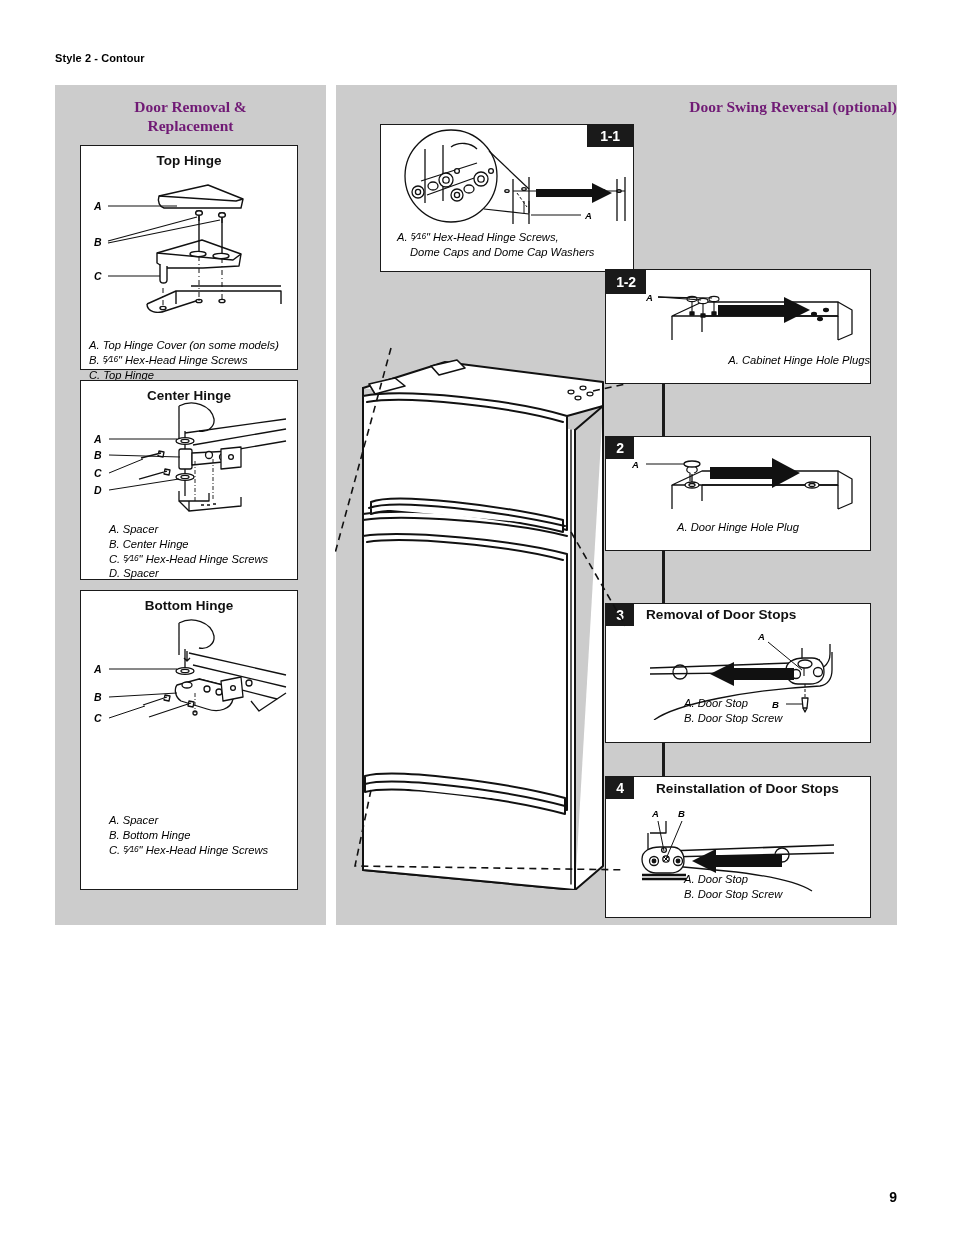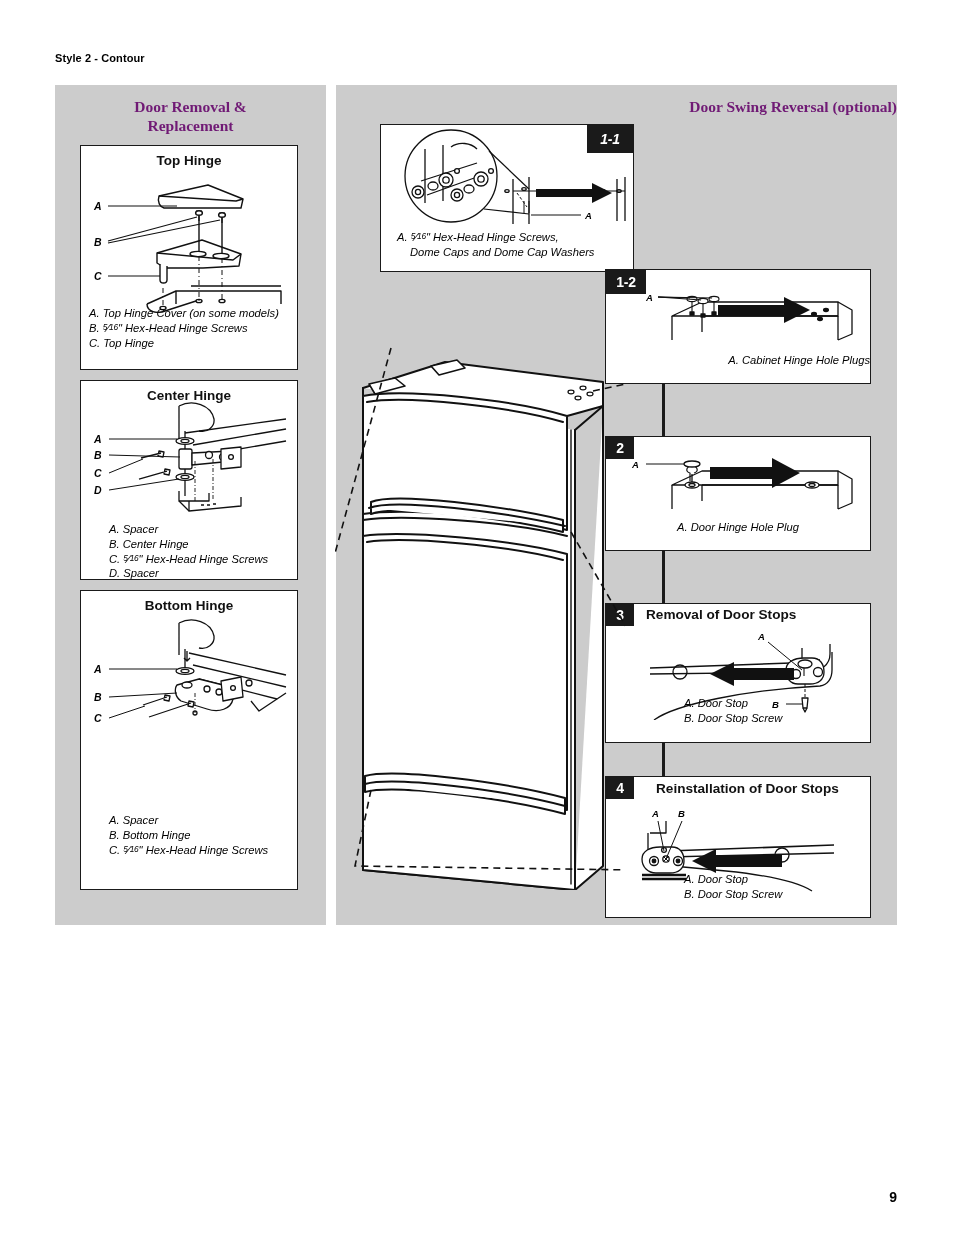--- a/index.html
+++ b/index.html
@@ -124,21 +124,21 @@
           <ellipse cx="118" cy="133" rx="3" ry="1.6"></ellipse>
           <ellipse cx="141" cy="133" rx="3" ry="1.6"></ellipse>
         </g>
         <g font-family="Liberation Sans, sans-serif" font-size="10.5" font-weight="bold" font-style="italic" fill="#000">
           <text x="13" y="42">A</text>
           <text x="13" y="78">B</text>
           <text x="13" y="112">C</text>
         </g>
       </svg>
 
-      <div class="legend" style="position:absolute;left:8px;top:160px;">
+      <div class="legend" style="position:absolute;left:8px;top:192px;">
         <div>A. Top Hinge Cover (on some models)</div>
         <div>B. <span class="frac">5</span>⁄<span class="frac">16</span>" Hex-Head Hinge Screws</div>
         <div>C. Top Hinge</div>
       </div>
     </div>
 
     <div class="wbox" style="left:25px;top:295px;width:218px;height:200px;">
       <div class="wbox-title">Center Hinge</div>
 
       <svg class="art" style="left:0;top:20px;" width="218" height="120" viewBox="0 0 218 120">
@@ -250,21 +250,21 @@
   <div class="gray-panel" id="right-panel">
 
     <div class="panel-title">Door Swing Reversal (optional)</div>
 
     <div class="connector" style="left:326px;top:185px;width:3px;height:108px;"></div>
     <div class="connector" style="left:326px;top:299px;width:3px;height:115px;"></div>
     <div class="connector" style="left:326px;top:466px;width:3px;height:117px;"></div>
     <div class="connector" style="left:326px;top:639px;width:3px;height:110px;"></div>
 
     <div class="wbox" style="left:44px;top:39px;width:254px;height:148px;">
-      <div class="badge tr" style="width:46px;height:28px;font-style:italic;">1-1</div>
+      <div class="badge tr" style="width:46px;height:22px;">1-1</div>
 
       <svg class="art" style="left:0;top:4px;" width="254" height="100" viewBox="0 0 254 100">
         <g fill="none" stroke="#111" stroke-width="1.3">
 
           <circle cx="70" cy="47" r="46" fill="#fff"></circle>
           <path d="M108 22 L148 60" stroke-width="1.2"></path>
           <path d="M103 80 L148 85" stroke-width="1.2"></path>
 
           <path d="M44 20 L44 74 M62 16 L62 72 M70 18 C78 12 90 14 96 20"></path>
           <path d="M40 52 L96 34 M46 66 L96 48"></path>

